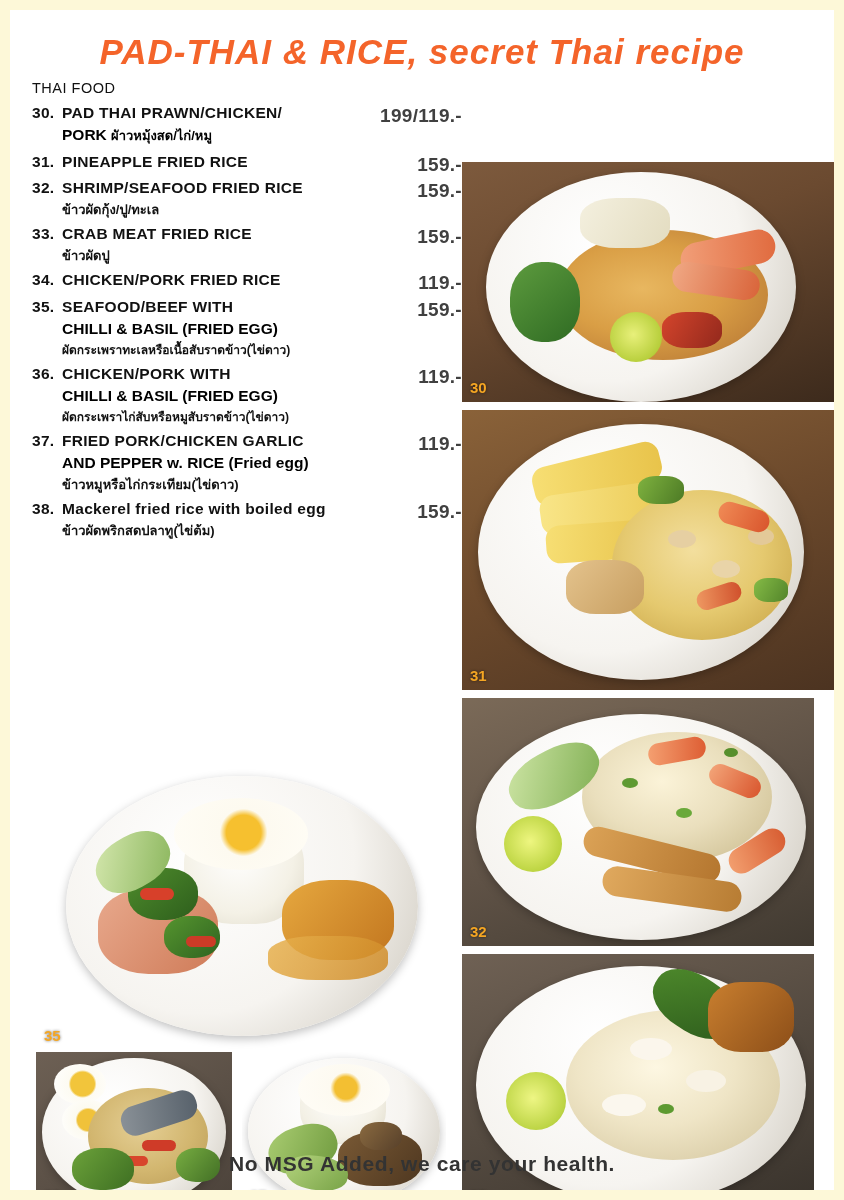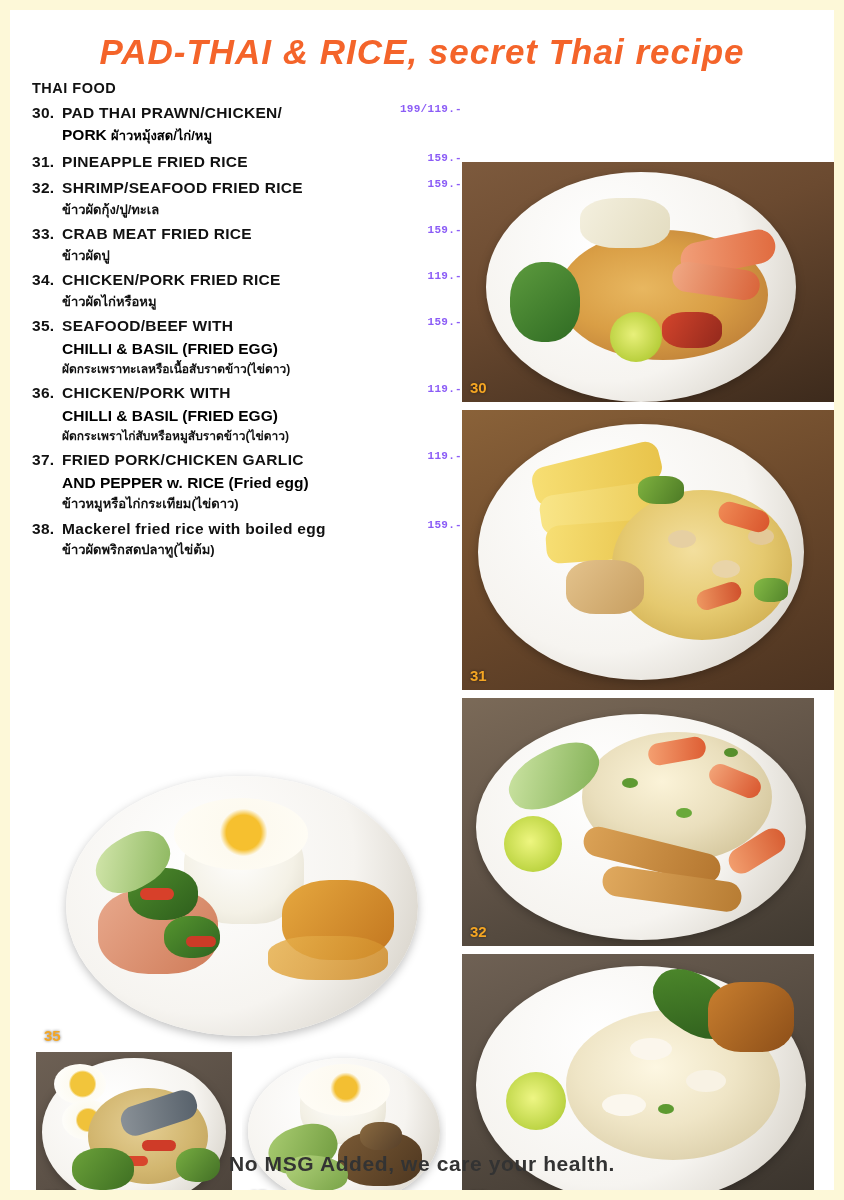--- a/index.html
+++ b/index.html
@@ -36,21 +36,21 @@
   }
   
   .menu-col {
     position: absolute;
     left: 22px;
     top: 0px;
     width: 430px;
   }
   .section-head {
     font-size: 14.5px;
-    font-weight: bold;
+    font-weight: normal;
     color: #111;
     letter-spacing: 0.5px;
     margin-bottom: 6px;
   }
   .item {
     position: relative;
     margin-bottom: 4px;
   }
   .item-line {
     position: relative;
@@ -81,25 +81,24 @@
     font-size: 13px;
     font-weight: bold;
     color: #111;
     line-height: 1.5;
   }
   .th.small { font-size: 12px; }
   .price {
     position: absolute;
     right: 0;
     top: 0;
-    font-size: 11px;
-    font-weight: bold;
-    color: #8b5cf6;
+    font-size: 19px;
+    font-weight: bold;
+    color: #404040;
     white-space: nowrap;
-    font-family: Liberation Mono, monospace;
   }
   
   .photo {
     position: absolute;
     overflow: hidden;
     background: #cfcfcf;
   }
   .photo .badge {
     position: absolute;
     left: 8px;
@@ -176,21 +175,20 @@
           <span class="price">159.-</span>
         </div>
         <div class="th">ข้าวผัดปู</div>
       </div>
 
       <div class="item">
         <div class="item-line">
           <span class="num">34.</span><span class="en">CHICKEN/PORK  FRIED  RICE</span>
           <span class="price">119.-</span>
         </div>
-        <div class="th">ข้าวผัดไก่หรือหมู</div>
       </div>
 
       <div class="item">
         <div class="item-line">
           <span class="num">35.</span><span class="en">SEAFOOD/BEEF  WITH</span>
           <span class="price">159.-</span>
         </div>
         <div class="en2">CHILLI  &amp;  BASIL  (FRIED EGG)</div>
         <div class="th small">ผัดกระเพราทะเลหรือเนื้อสับราดข้าว(ไข่ดาว)</div>
       </div>

